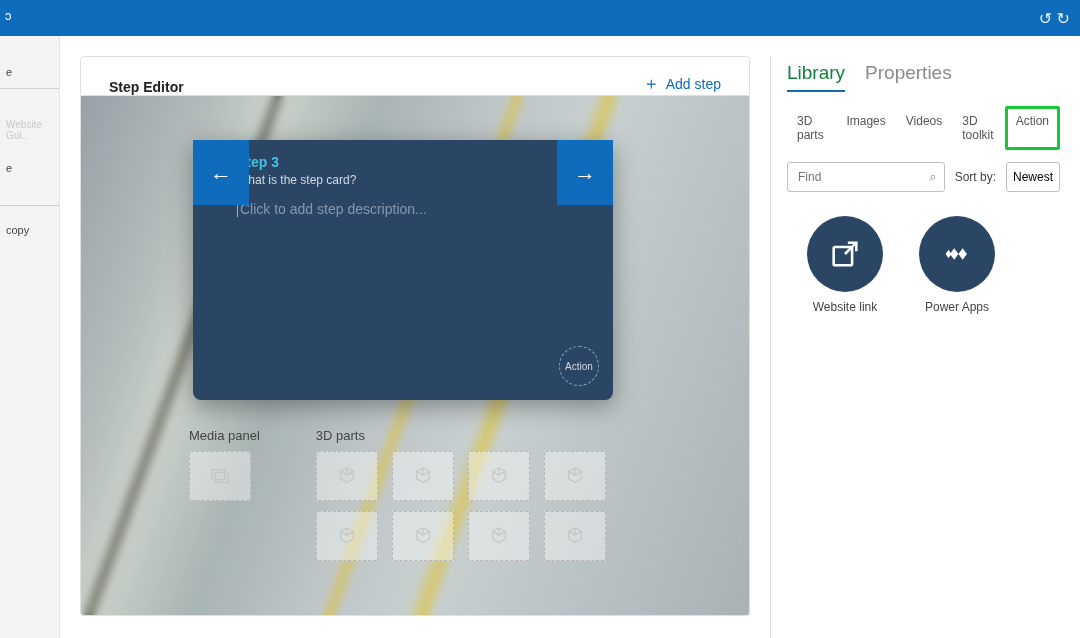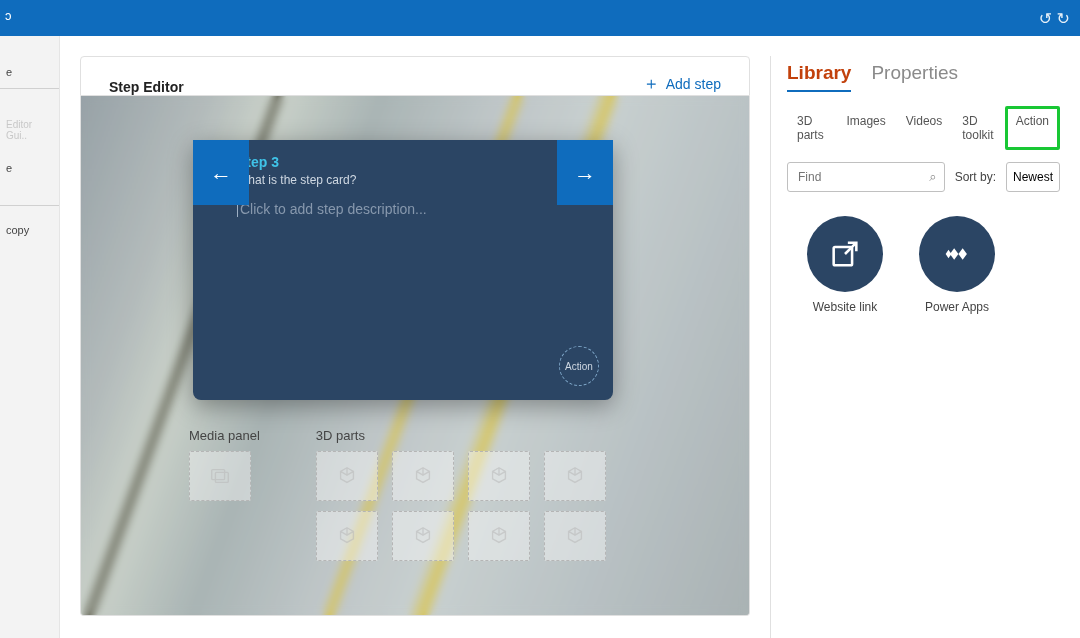--- a/index.html
+++ b/index.html
@@ -44,21 +44,21 @@
     .media-section { position: absolute; left: 108px; top: 332px; z-index: 5; display: flex; gap: 56px; }
     .media-group-title { color: #444; font-size: 13px; margin-bottom: 8px; }
     .slot { width: 62px; height: 50px; border: 1px dashed #b5b5b5; border-radius: 2px; display: flex; align-items: center; justify-content: center; color: #b8b8b8; background: rgba(255,255,255,0.4); }
     .slot-row { display: flex; gap: 14px; margin-bottom: 10px; }
     .slot-grid { display: flex; flex-direction: column; }
     .slot svg { width: 22px; height: 22px; opacity: 0.55; }
     
     .right-panel { width: 290px; border-left: 1px solid #e0e0e0; padding: 0 0 0 16px; display: flex; flex-direction: column; }
     .panel-tabs { display: flex; gap: 20px; padding: 6px 0 0 0; margin-bottom: 10px; }
     .panel-tab { font-size: 19px; color: #8a8a8a; padding-bottom: 6px; cursor: pointer; }
-    .panel-tab.active { color: #c2410c; font-weight: 700; border-bottom: 2px solid #0f6cbd; }
+    .panel-tab.active { color: #15803d; font-weight: 400; border-bottom: 2px solid #0f6cbd; }
     
     .subtabs { display: flex; gap: 0; margin: 4px 0 12px 0; font-size: 12px; }
     .subtab { padding: 8px 10px; color: #555; cursor: pointer; }
     .subtab.active { border: 3px solid #18c734; border-radius: 2px; padding: 5px 8px; font-weight: 500; }
     
     .search-row { display: flex; gap: 10px; align-items: center; margin-bottom: 16px; }
     .search-box { flex: 1; position: relative; }
     .search-box input { width: 100%; height: 30px; border: 1px solid #c0c0c0; border-radius: 3px; padding: 0 30px 0 10px; font-size: 12px; color: #333; }
     .search-ic { position: absolute; right: 8px; top: 7px; color: #888; font-size: 13px; }
     .sort-label { font-size: 12px; color: #444; }
@@ -76,21 +76,21 @@
 <body>
 
 <div class="titlebar">
   <span class="titlebar-left">ɔ</span>
   <div class="titlebar-controls">↺ ↻</div>
 </div>
 
 <div class="layout">
   <div class="sidebar">
     <div class="sidebar-item e">e</div>
-    <div class="sidebar-item mid">Editor Gui..</div>
+    <div class="sidebar-item mid">Website Gui..</div>
     <div class="sidebar-item">e</div>
     <div class="sidebar-item sep">copy</div>
   </div>
 
   <div class="main">
     <div class="editor-col">
       <div class="editor-header">
         <span class="editor-title">Step Editor</span>
         <div class="add-step">
           <span class="plus-ic">＋</span>

